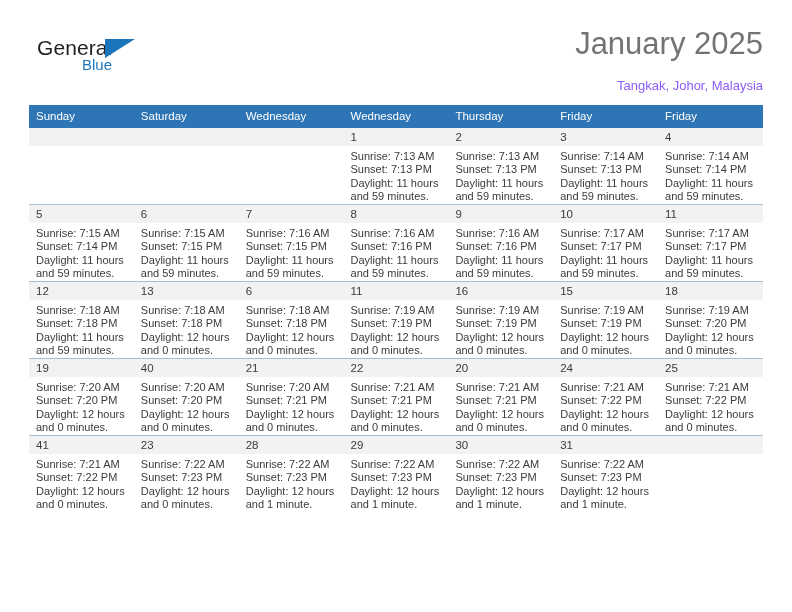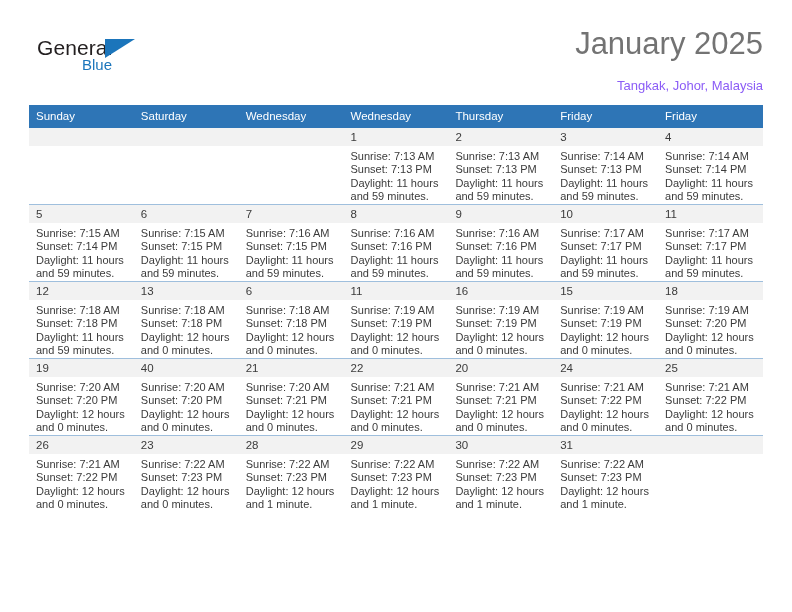--- a/index.html
+++ b/index.html
@@ -427,21 +427,21 @@
             <div class="cell-body">
               <div>Sunrise: 7:21 AM</div>
               <div>Sunset: 7:22 PM</div>
               <div>Daylight: 12 hours</div>
               <div>and 0 minutes.</div>
             </div>
           </td>
         </tr>
         <tr class="week">
           <td>
-            <div class="daynum-band">26</div>
+            <div class="daynum-band">41</div>
             <div class="cell-body">
               <div>Sunrise: 7:21 AM</div>
               <div>Sunset: 7:22 PM</div>
               <div>Daylight: 12 hours</div>
               <div>and 0 minutes.</div>
             </div>
           </td>
           <td>
             <div class="daynum-band">23</div>
             <div class="cell-body">

